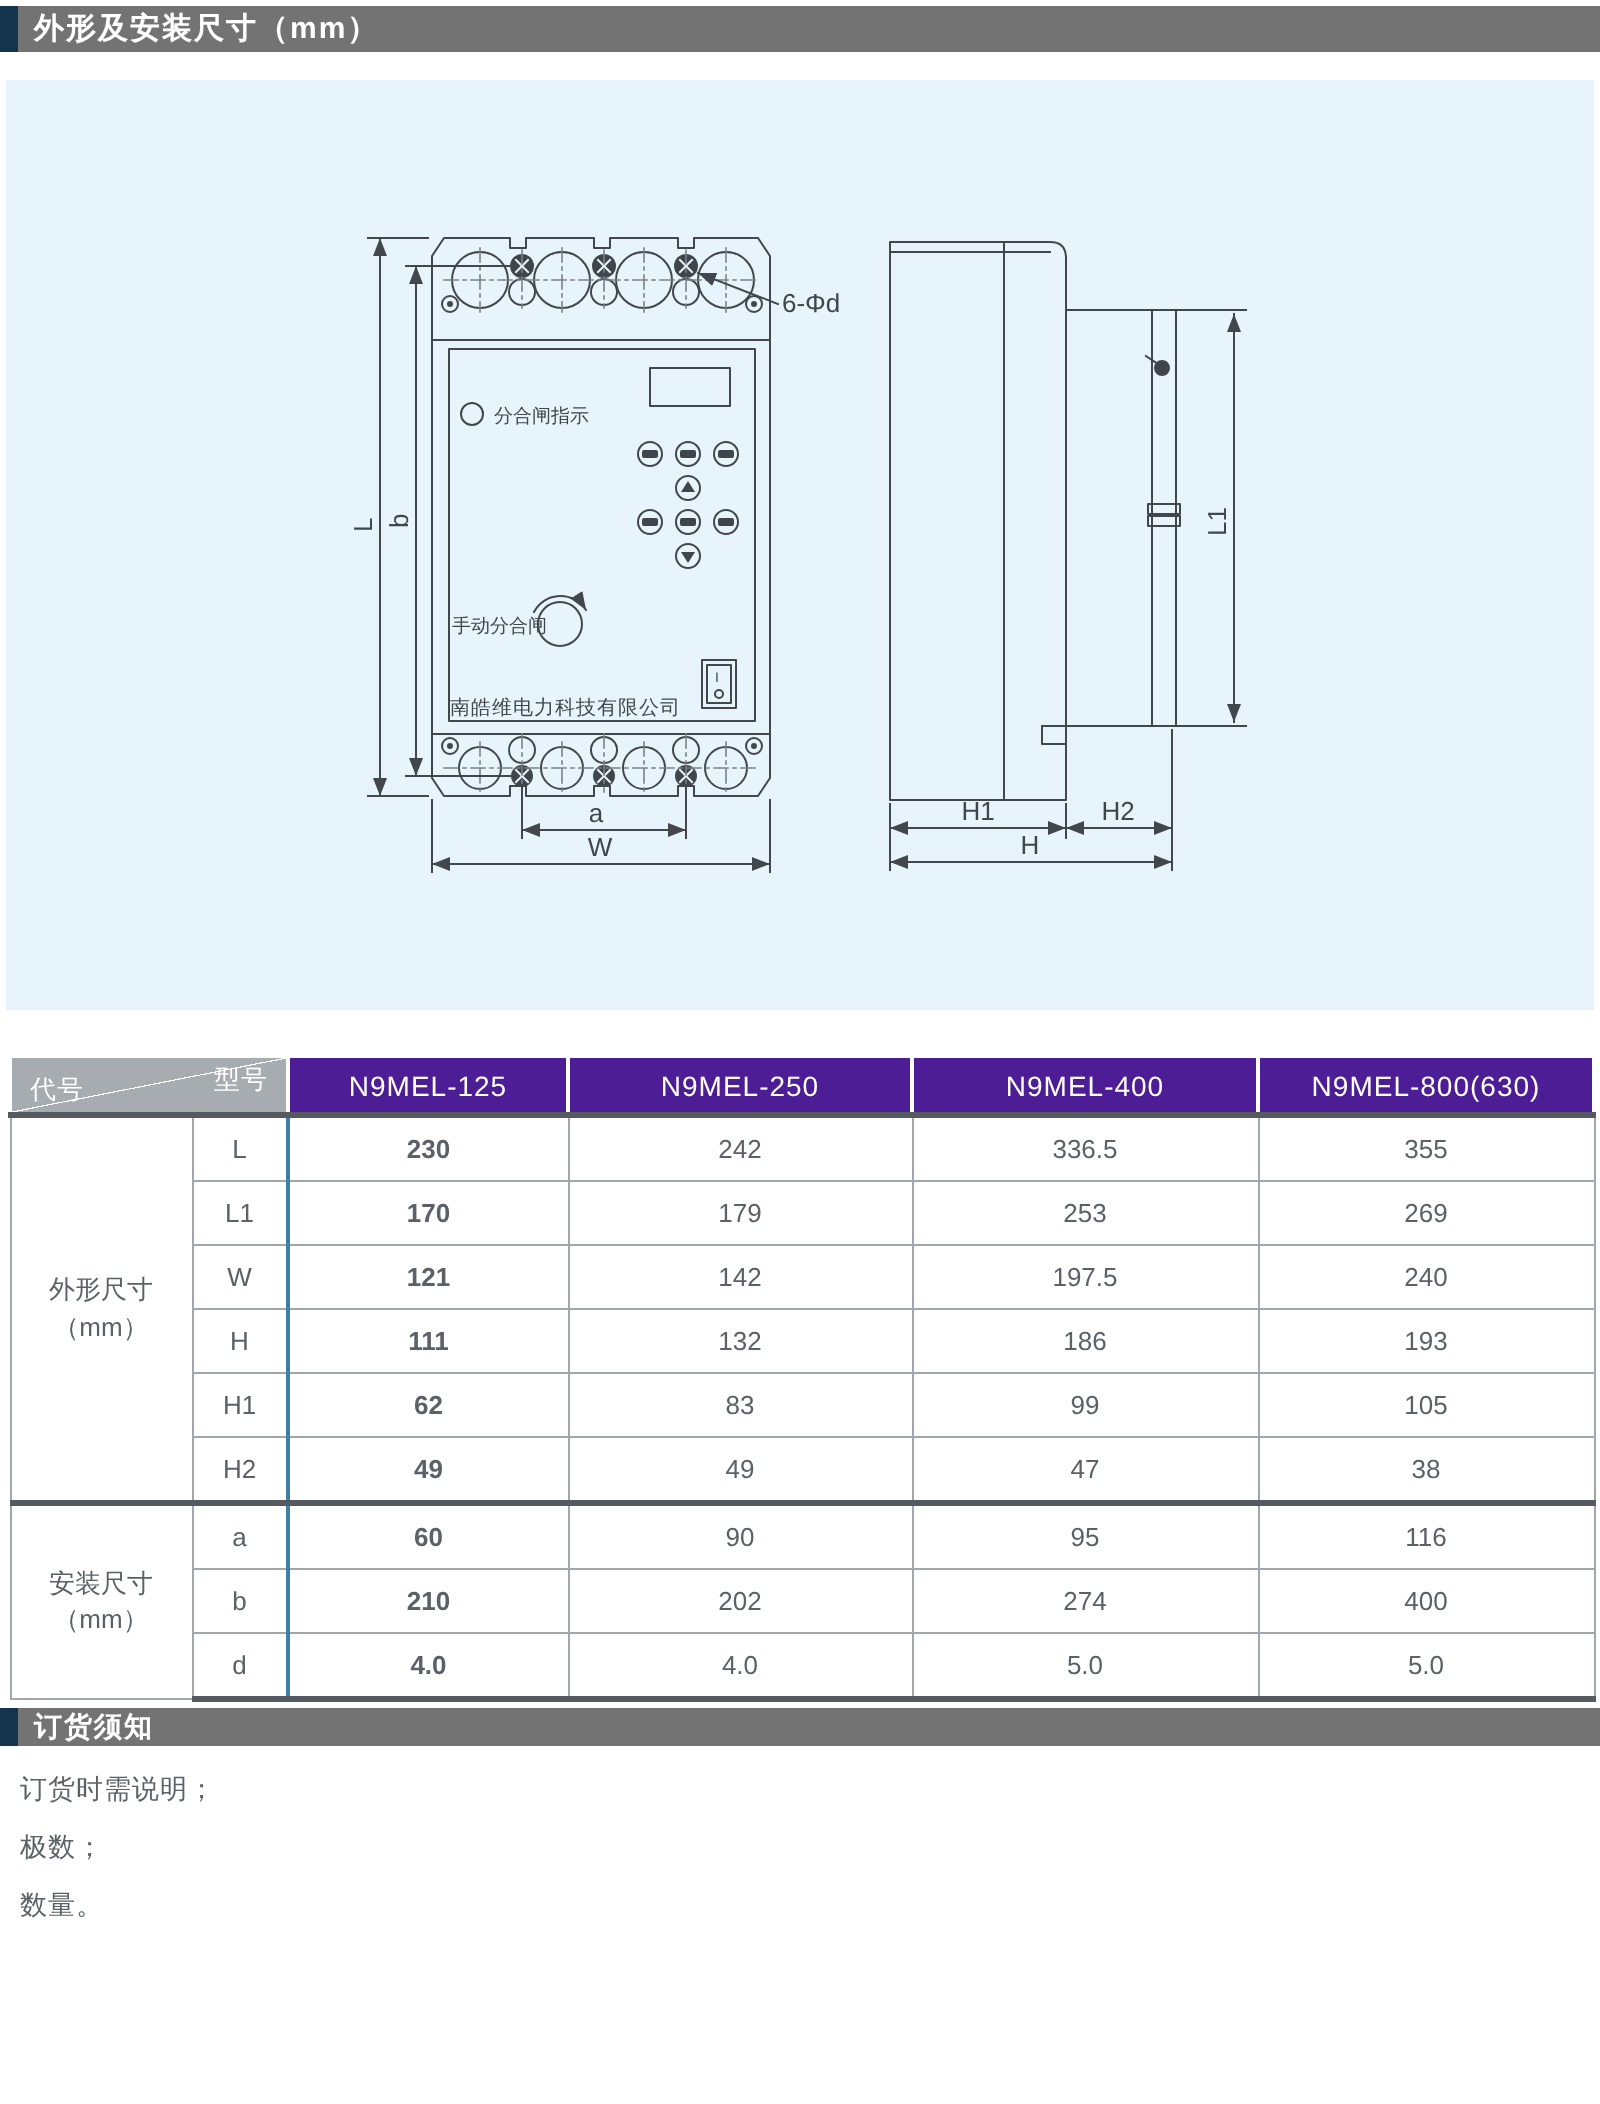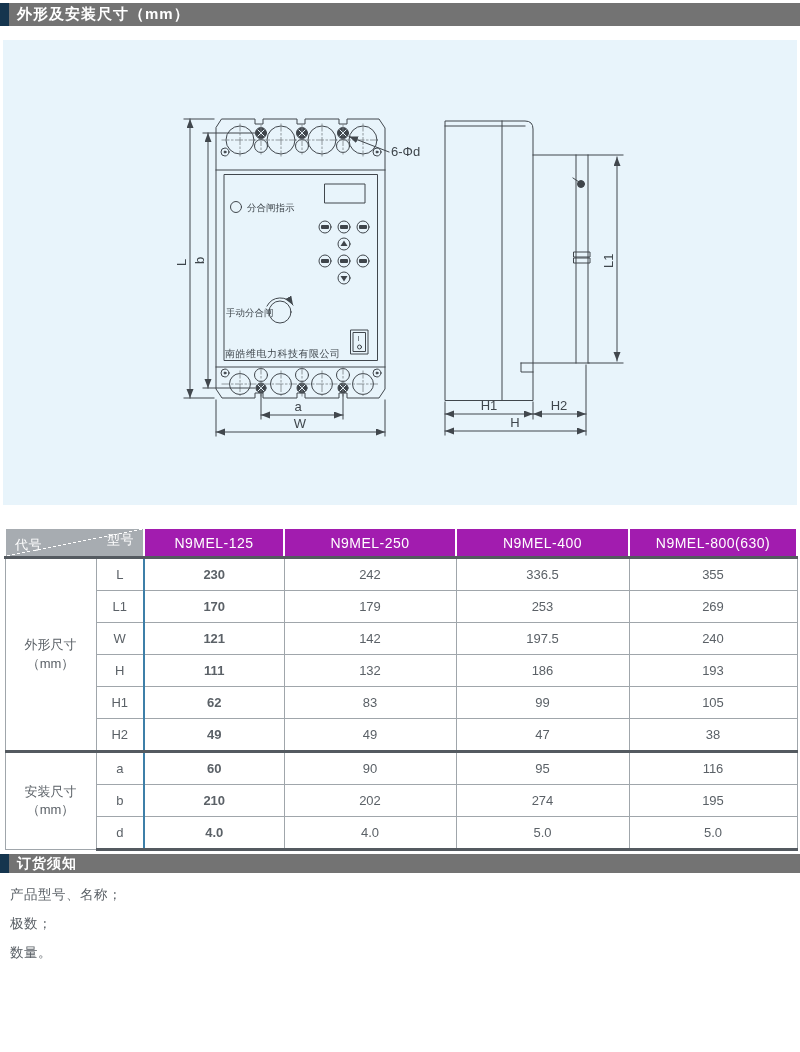--- a/index.html
+++ b/index.html
@@ -19,21 +19,21 @@
   .panel{margin:14px 3px 0;height:465px;background:#e8f4fb;position:relative;}
   .panel svg{display:block;}
   .dimtxt{font-size:13px;fill:#3f464c;}
   .cntxt{fill:#3f464c;}
   
   .dimtable{border-collapse:collapse;table-layout:fixed;width:792px;margin:22px 0 0 4px;}
   .dimtable col.c-group{width:91px}.dimtable col.c-code{width:48px}
   .dimtable col.c-m0{width:140px}.dimtable col.c-m1{width:172px}
   .dimtable col.c-m2{width:173px}.dimtable col.c-m3{width:168px}
   .dimtable thead th{
-    background:#a21caf;border:2px solid #fff;height:27px;color:#fff;
+    background:#4c1d95;border:2px solid #fff;height:27px;color:#fff;
     font-weight:normal;font-size:14px;letter-spacing:.5px;padding:0;
   }
   .dimtable thead th.corner{
     position:relative;
     background:linear-gradient(to bottom right,#a7acb1 49.5%,#ffffff 49.5%,#ffffff 50.6%,#a7acb1 50.6%);
   }
   .corner .tr{position:absolute;top:2px;right:9px;font-size:13px;}
   .corner .bl{position:absolute;bottom:2px;left:9px;font-size:13px;}
   .dimtable tbody td,.dimtable tbody th{
     border:1px solid #a0a6ab;background:#fff;height:31px;text-align:center;
@@ -327,34 +327,34 @@
       <td class="v0">60</td>
       <td>90</td>
       <td>95</td>
       <td>116</td>
     </tr>
     <tr>
       <td class="code">b</td>
       <td class="v0">210</td>
       <td>202</td>
       <td>274</td>
-      <td>195</td>
+      <td>400</td>
     </tr>
     <tr class="gend">
       <td class="code">d</td>
       <td class="v0">4.0</td>
       <td>4.0</td>
       <td>5.0</td>
       <td>5.0</td>
     </tr>
   </tbody>
 </table>
 
 <div class="secbar bar2">
   <span class="accent"></span>
   <span>订货须知</span>
 </div>
 
 <div class="notes">
-  <p>产品型号、名称；</p>
+  <p>订货时需说明；</p>
   <p>极数；</p>
   <p>数量。</p>
 </div>
 
 </body></html>

